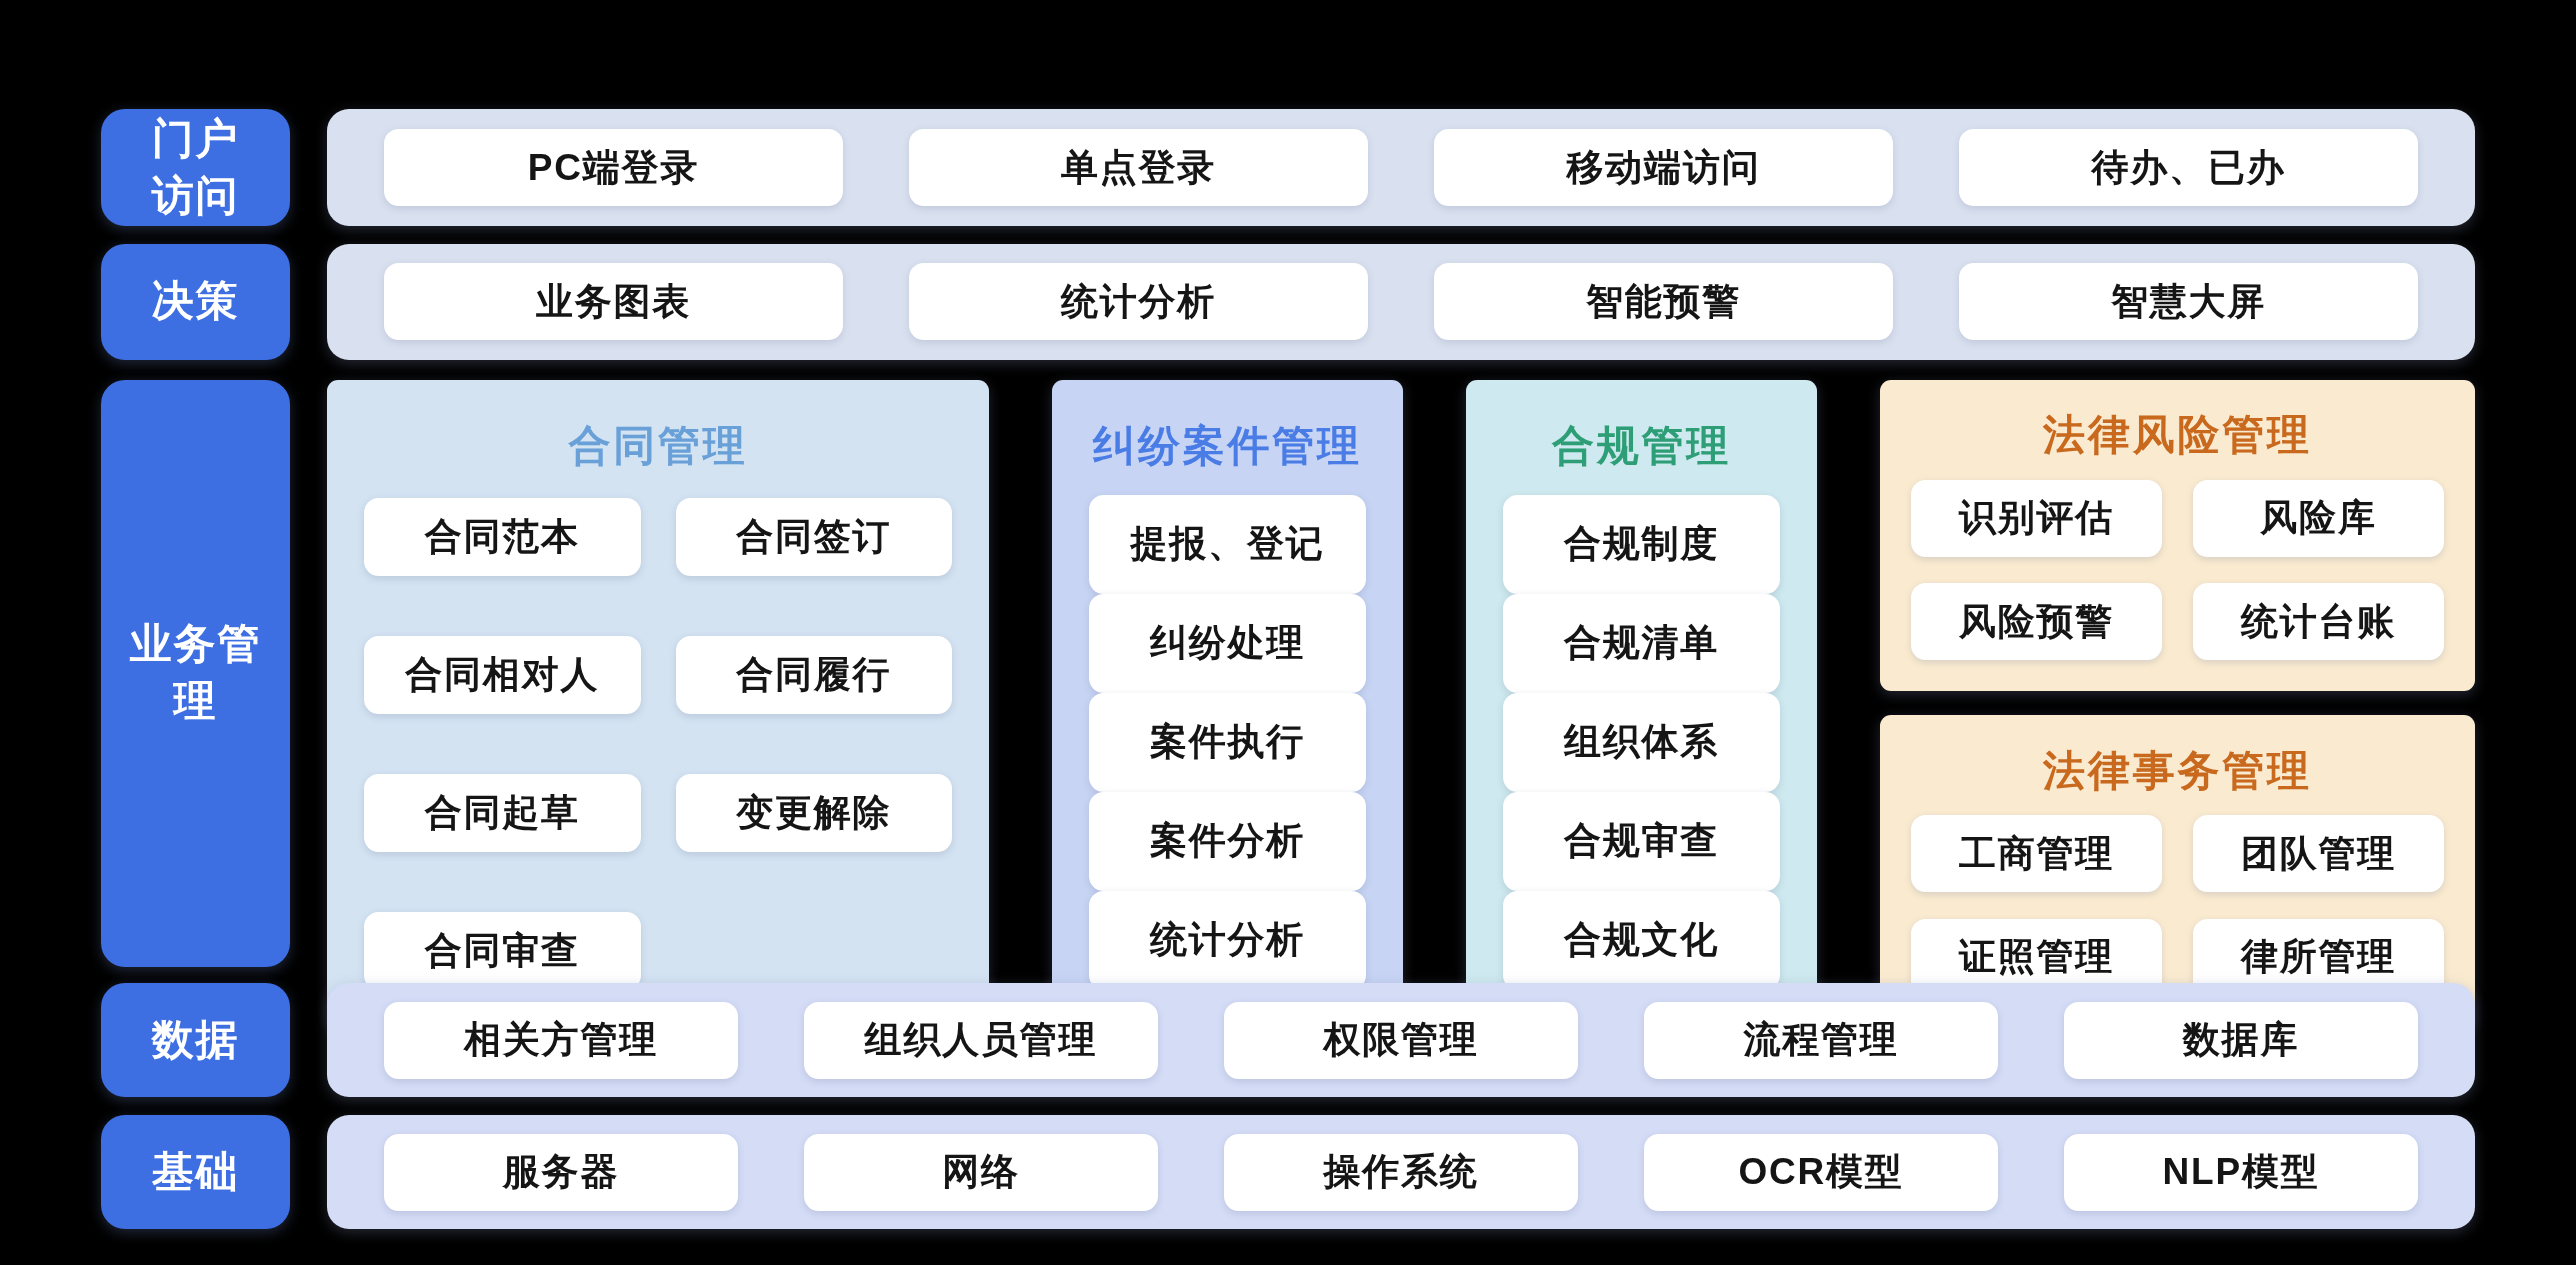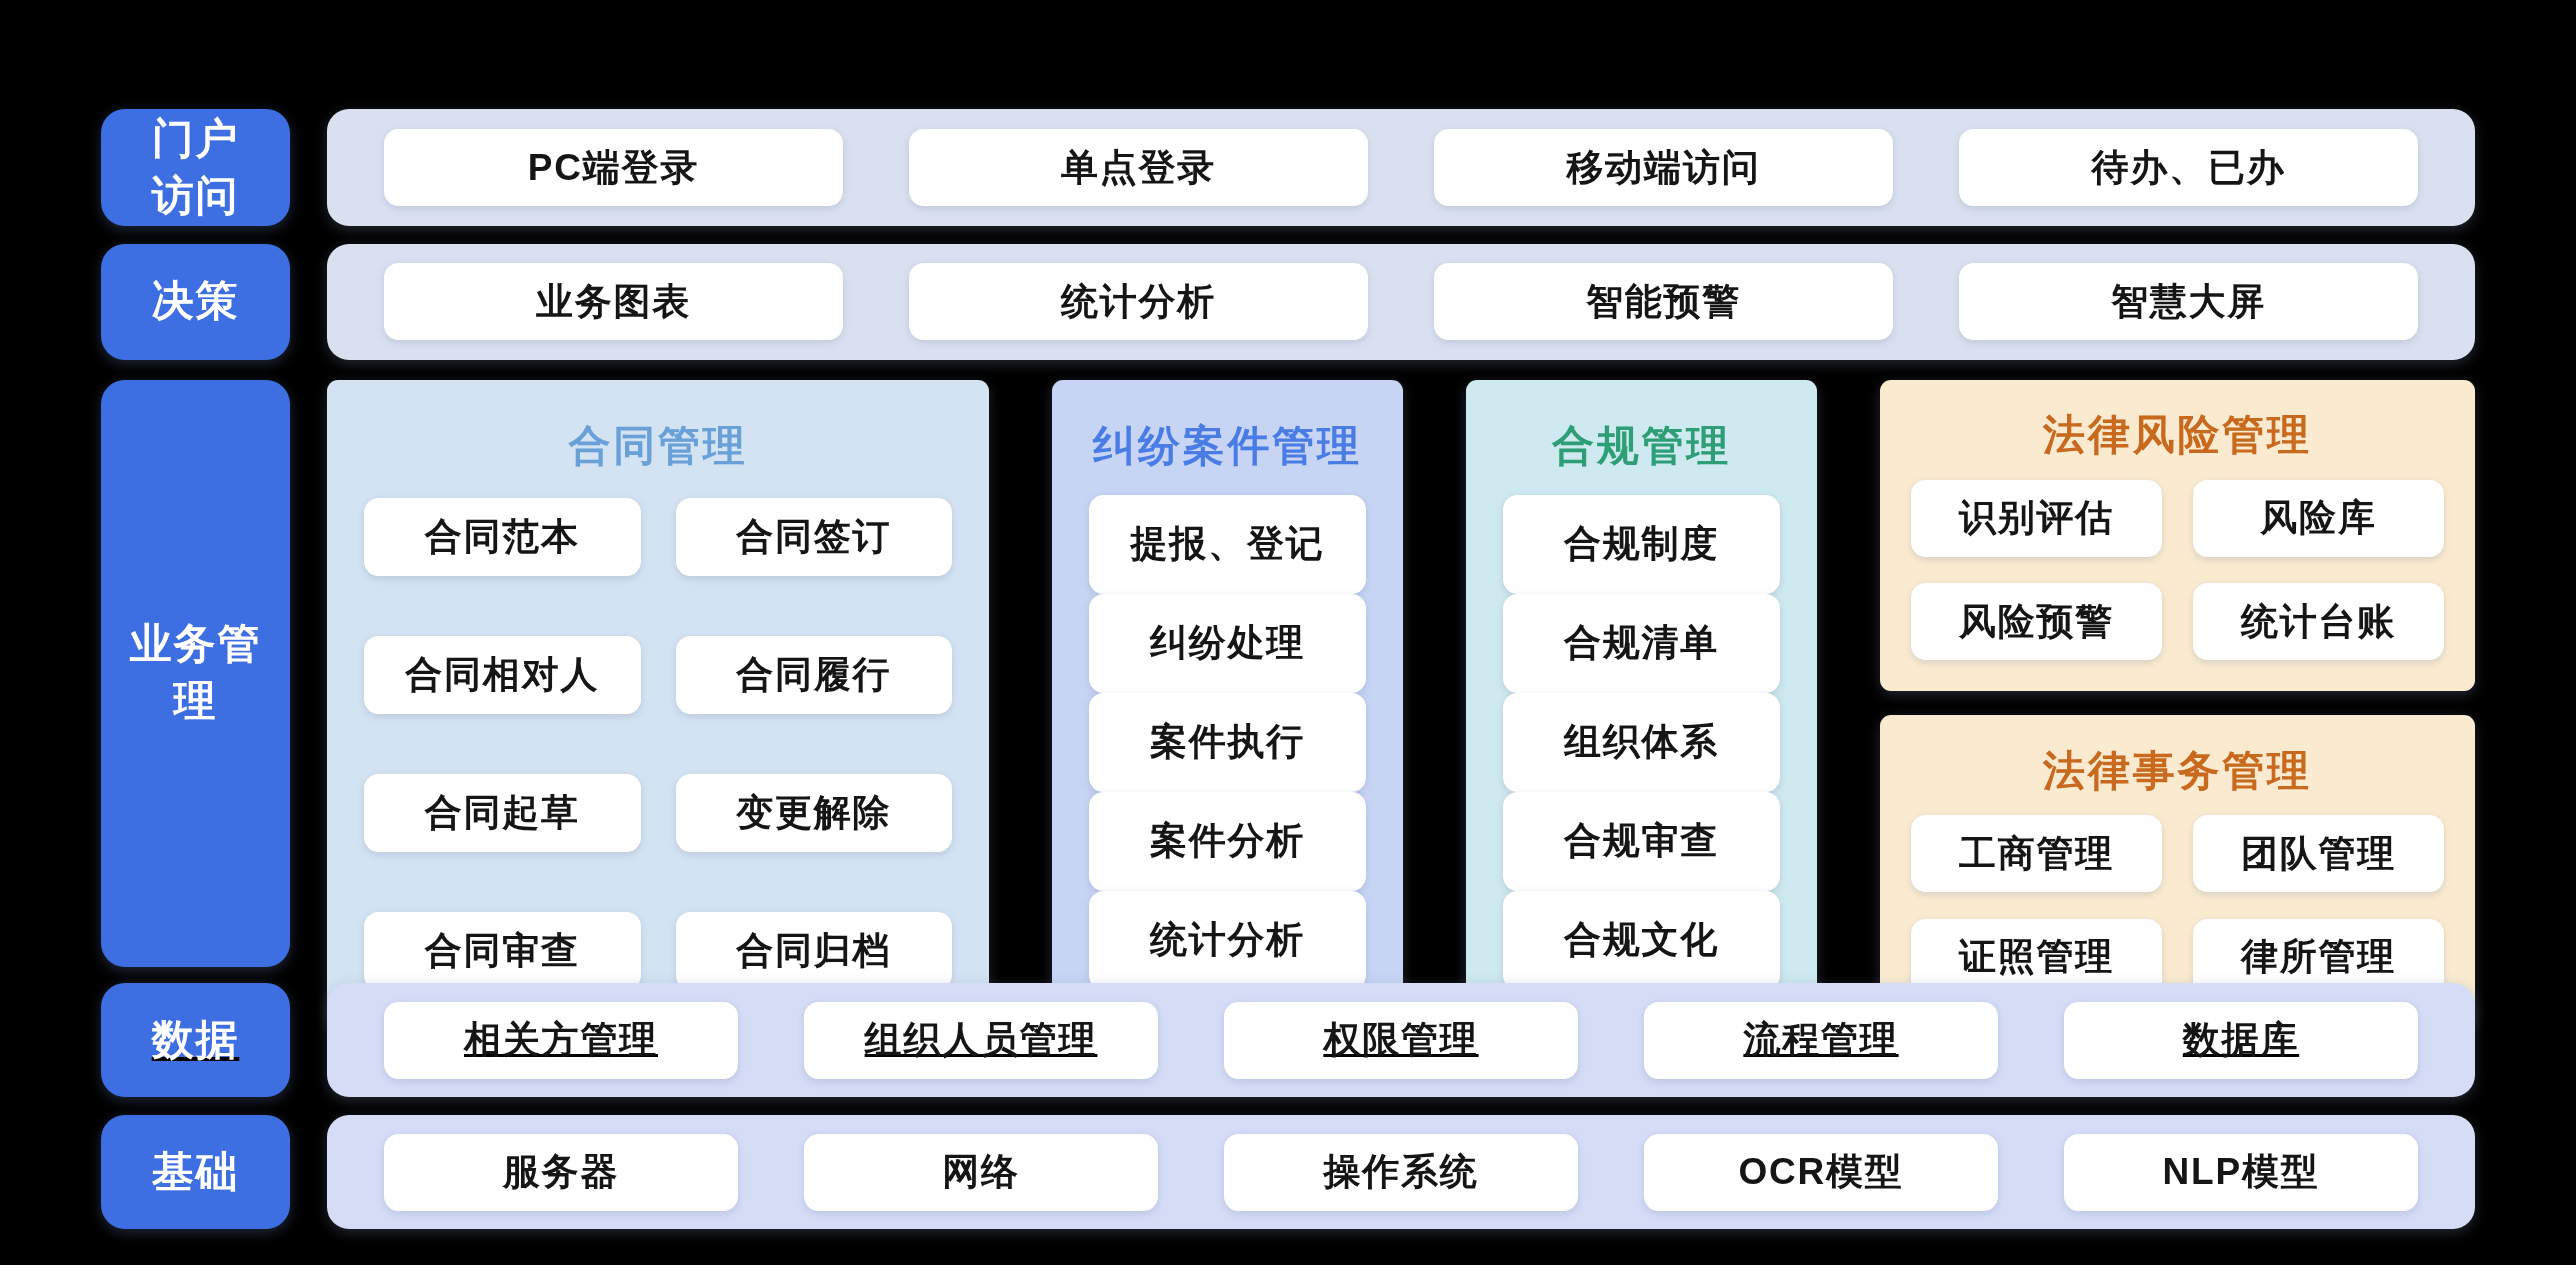--- a/index.html
+++ b/index.html
@@ -9,21 +9,21 @@
     font-family:"Liberation Sans", sans-serif;
     overflow:hidden;
   }
   .canvas{position:relative;width:2576px;height:1266px;background:var(--page_bg,#000);}
   .frame{position:absolute;left:101px;top:109px;width:2374px;display:flex;flex-direction:column;}
 
   .row{display:flex;align-items:stretch;}
   .row-portal{height:117px;margin-bottom:17.5px;}
   .row-decision{height:116px;margin-bottom:20px;}
   .row-business{height:587px;margin-bottom:16.6px;}
-  .row-data{height:114px;margin-bottom:18.4px;text-decoration:underline;}
+  .row-data{height:114px;margin-bottom:18.4px;}
   .row-infra{height:114px;}
 
   .row-label{
     flex:0 0 189px;width:189px;
     background:var(--label_bg,#3d6fe3);
     color:var(--label_text,#fff);
     border-radius:24px;
     display:flex;align-items:center;justify-content:center;
     text-align:center;
     font-size:42px;font-weight:700;line-height:1.35;
@@ -132,21 +132,20 @@
         <div class="panel panel-contract">
           <div class="panel-title">合同管理</div>
           <div class="grid-2">
             <div class="module">合同范本</div>
             <div class="module">合同签订</div>
             <div class="module">合同相对人</div>
             <div class="module">合同履行</div>
             <div class="module">合同起草</div>
             <div class="module">变更解除</div>
             <div class="module">合同审查</div>
-            <div class="module">合同归档</div>
           </div>
         </div>
 
         <div class="panel panel-dispute">
           <div class="panel-title">纠纷案件管理</div>
           <div class="col-1">
             <div class="module">提报、登记</div>
             <div class="module">纠纷处理</div>
             <div class="module">案件执行</div>
             <div class="module">案件分析</div>

